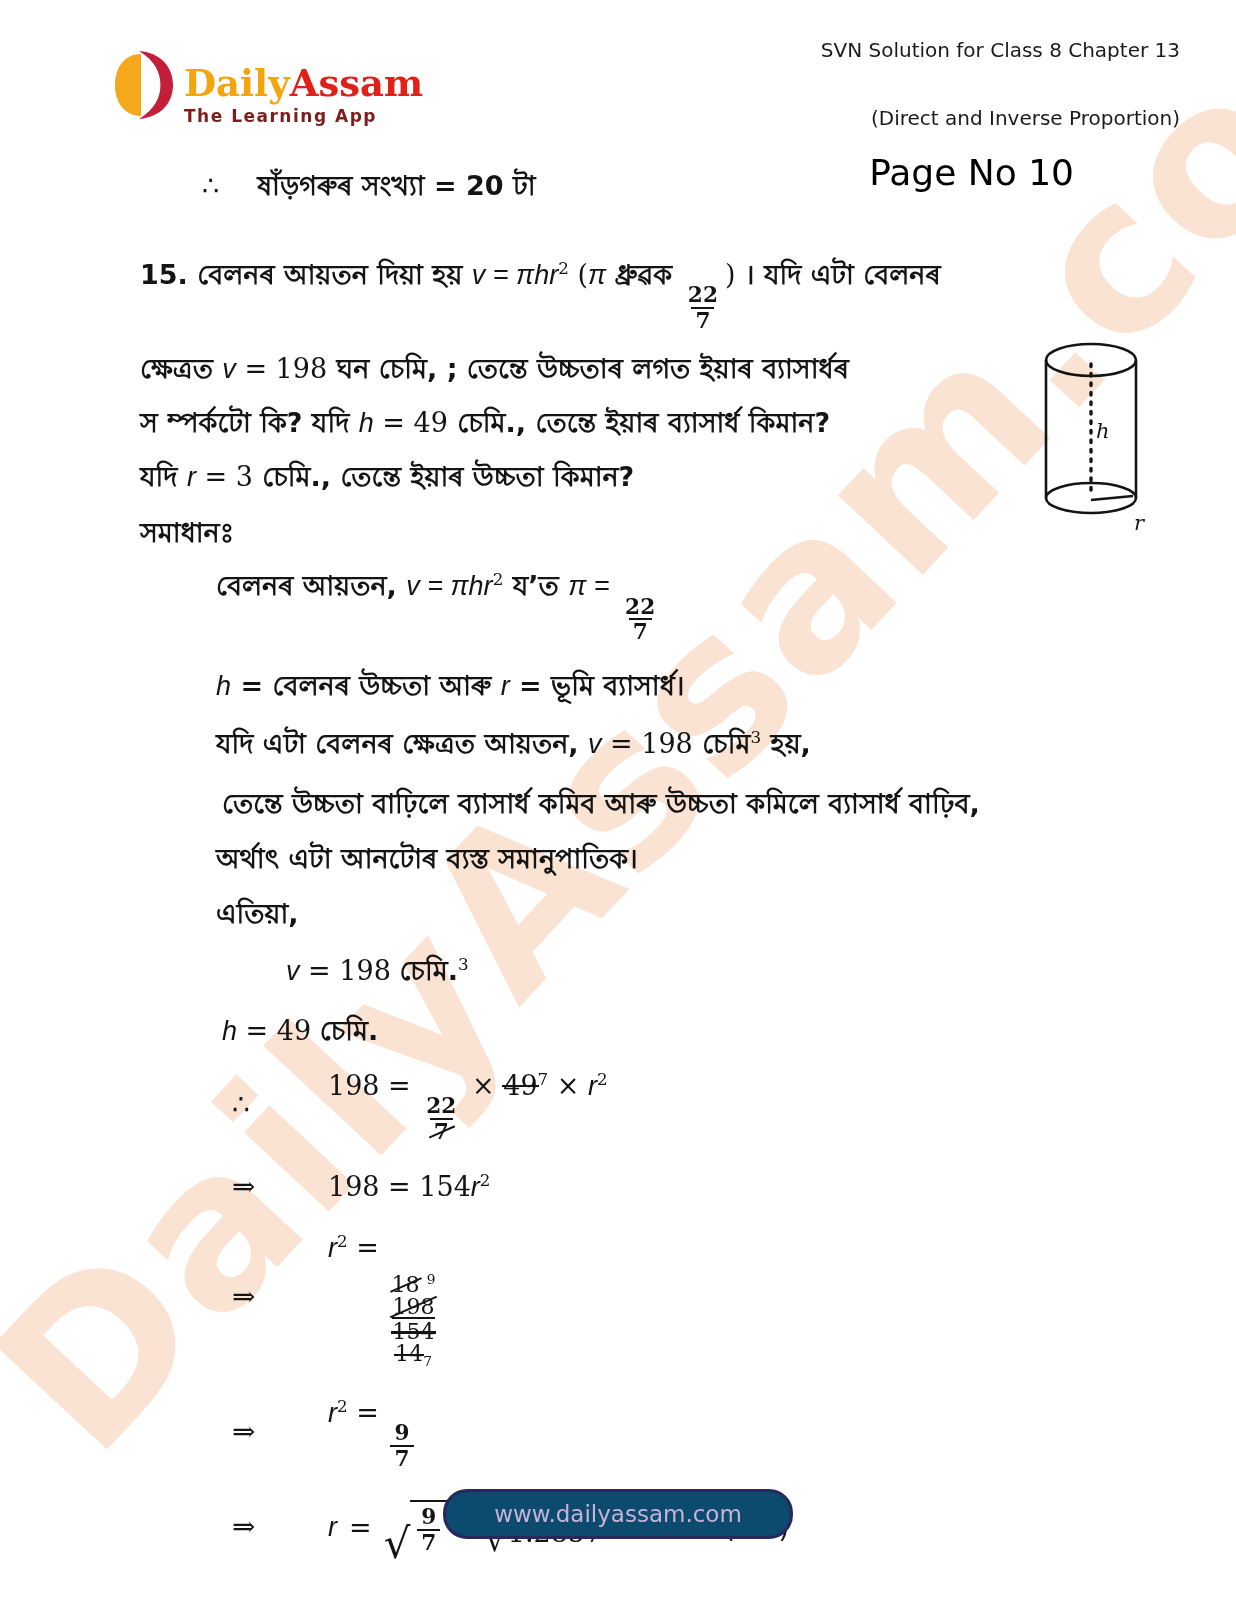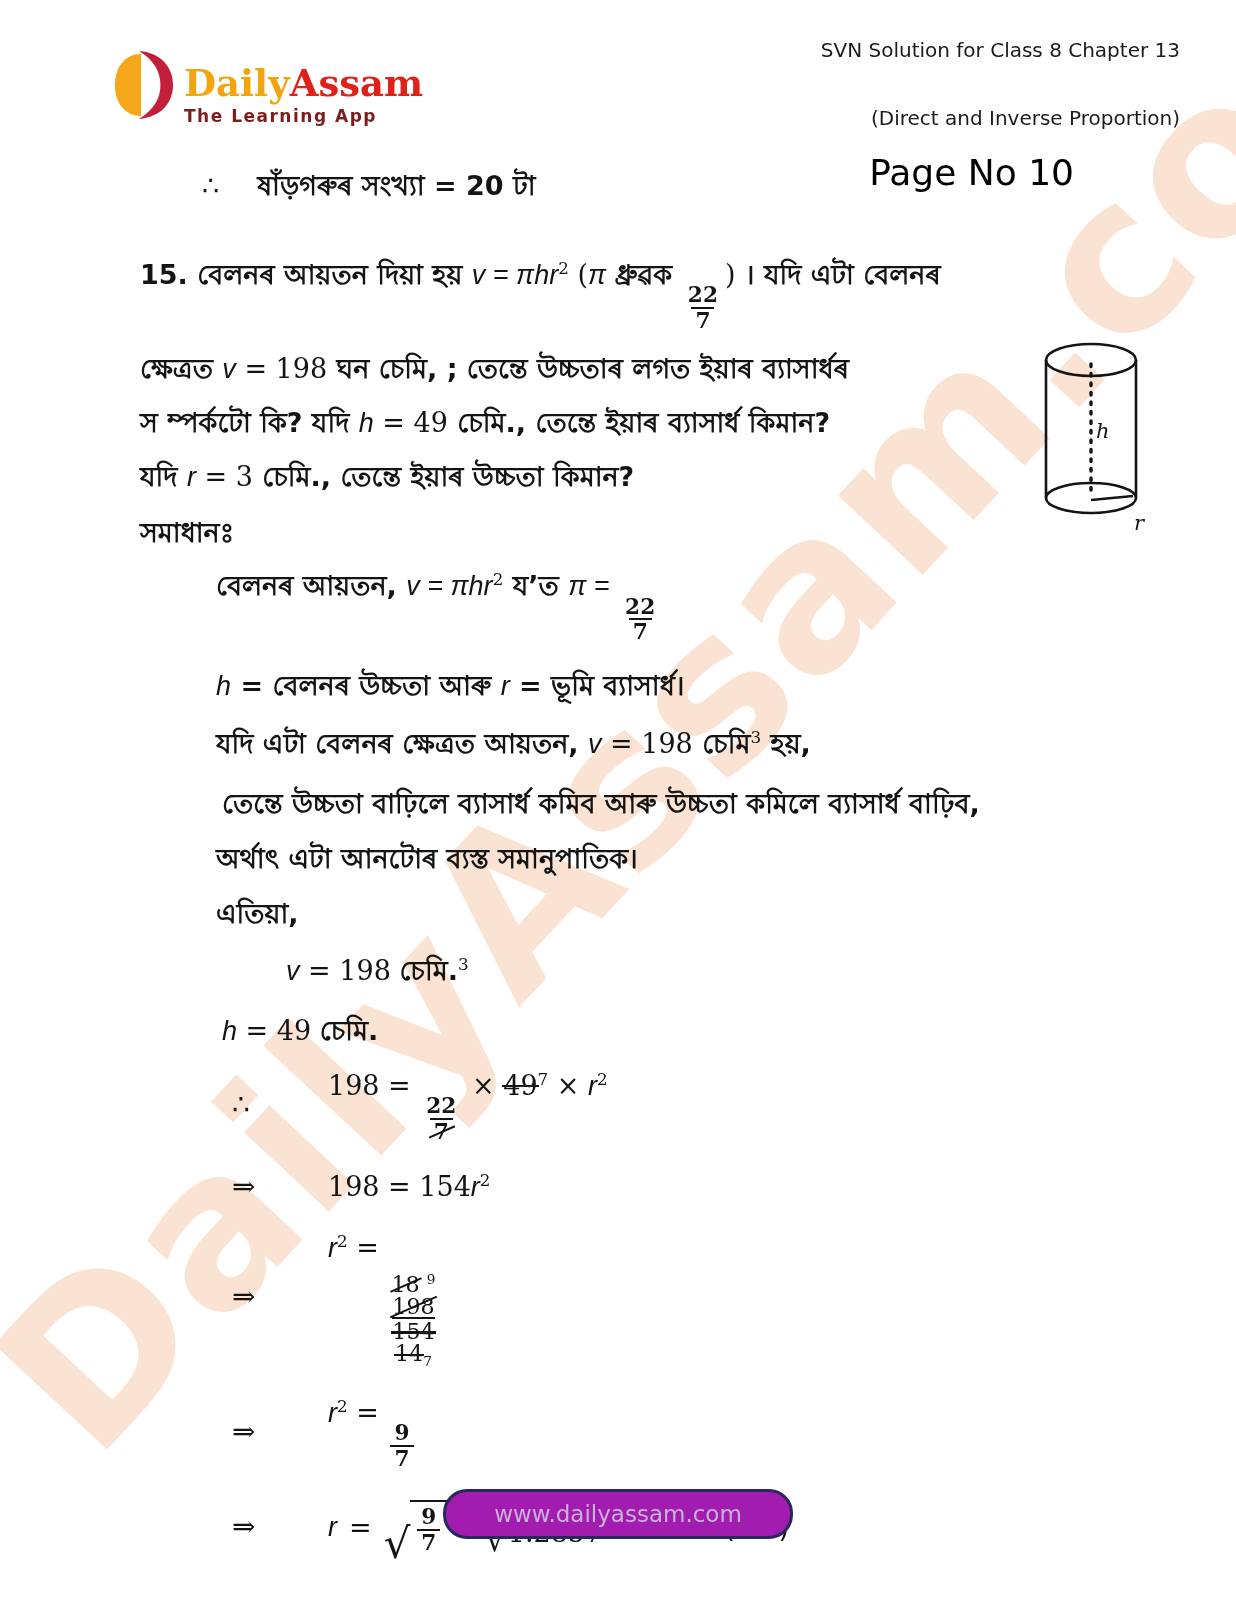--- a/index.html
+++ b/index.html
@@ -63,21 +63,21 @@
   .sqrt .under{border-top:2.4px solid #141414;display:inline-flex;align-items:center;gap:10px;padding:4px 6px 0 4px}
   .sqrt2{display:inline-flex;align-items:flex-end}
   .sqrt2 .rad{font-family:"DejaVu Serif",serif;font-size:1.15em;line-height:0.8;transform:translateY(3px)}
   .sqrt2 .under{border-top:2.2px solid #141414;padding:2px 4px 0 2px}
   
   .cyl{position:absolute;left:1032px;top:336px}
   
   .pill{
     position:absolute;left:50%;top:1489px;transform:translateX(-50%);
     width:344px;height:44px;border-radius:24px;z-index:2;
-    background:#a21caf;border:3px solid #28285e;
+    background:#0c4a6e;border:3px solid #28285e;
     display:flex;align-items:center;justify-content:center;
     color:#c7b2da;font-size:23px;text-decoration:none;
   }
 </style>
 </head>
 <body>
 
 <div class="watermark">DailyAssam.com</div>
 
 <div class="layer">

